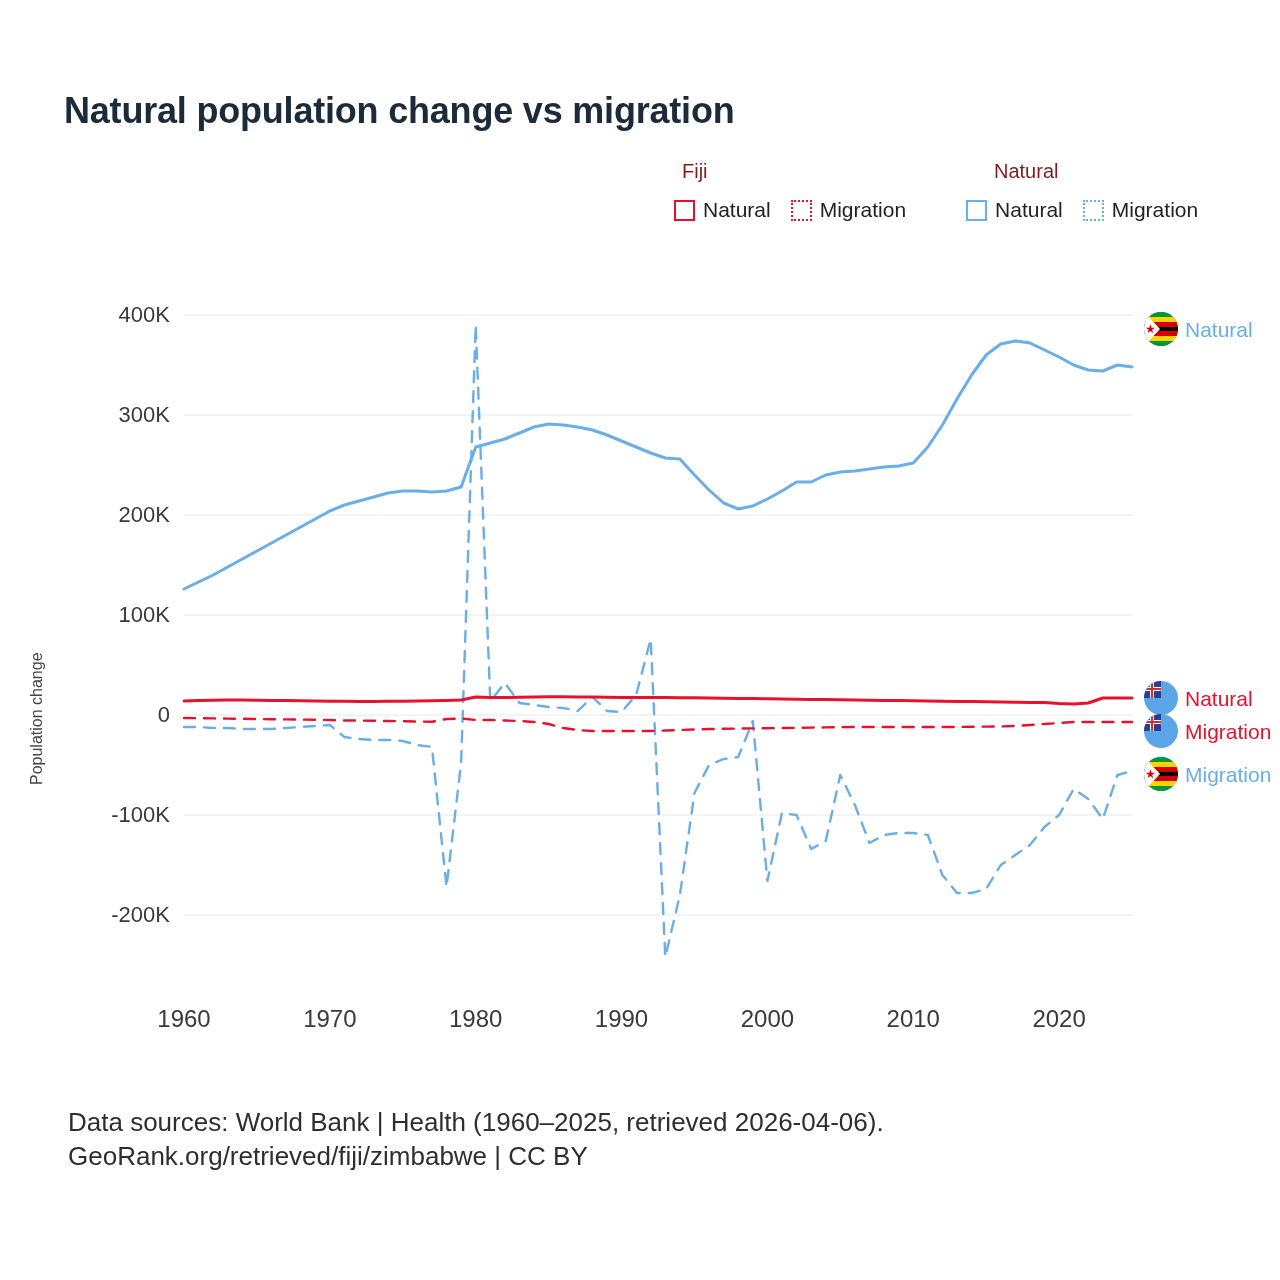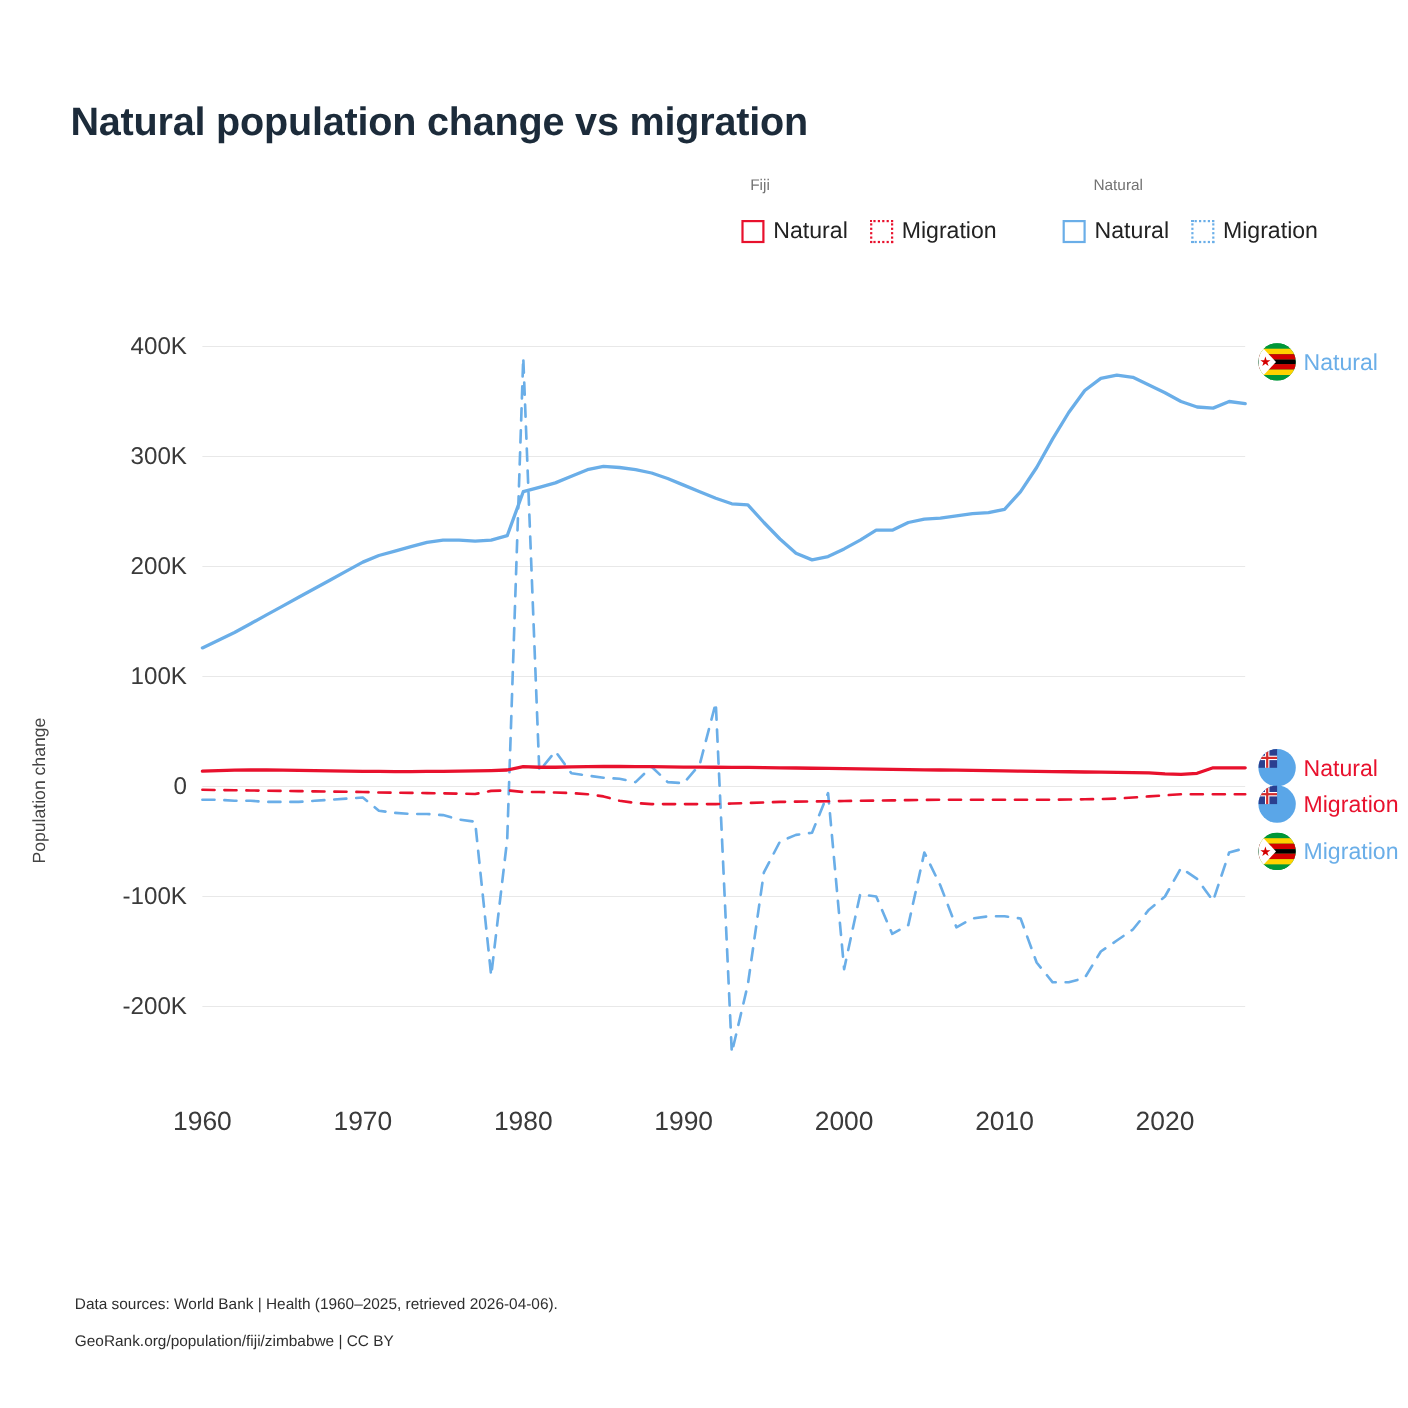--- a/index.html
+++ b/index.html
@@ -39,22 +39,22 @@
     width: 620px;
     font-size: 21px;
     color: #2b2b2b;
   }
   .legend-groups {
     position: relative;
     height: 28px;
   }
   .legend-group-label {
     position: absolute;
-    font-size: 14px;
-    color: #737373;
+    font-size: 20px;
+    color: #7f1d1d;
   }
   .legend-group-label.g0 { left: 8px; }
   .legend-group-label.g1 { left: 320px; }
   .legend-row {
     position: absolute;
     top: 38px;
     left: 0;
     display: flex;
     align-items: center;
   }
@@ -183,22 +183,22 @@
     left: 1px; top: 11px;
     color: #d40000;
     font-size: 12px;
     line-height: 12px;
   }
 
   
   .footer {
     position: absolute;
     left: 34px;
-    top: 1168px;
-    font-size: 14px;
+    top: 1105px;
+    font-size: 26px;
     color: #2e2e2e;
     line-height: 34px;
   }
 </style>
 </head>
 <body>
 
 <div class="page">
 
   <div class="chart-title">Natural population change vs migration</div>
@@ -306,15 +306,15 @@
         <i class="s6"></i>
         <i class="s7"></i>
       <span class="tri"></span>
         <span class="star">★</span>
     </span>
     <span class="txt blue-txt">Migration</span>
   </div>
 
   <div class="footer">
     <div>Data sources: World Bank | Health (1960–2025, retrieved 2026-04-06).</div>
-    <div>GeoRank.org/population/fiji/zimbabwe | CC BY</div>
+    <div>GeoRank.org/retrieved/fiji/zimbabwe | CC BY</div>
   </div>
 </div>
 
 </body></html>

